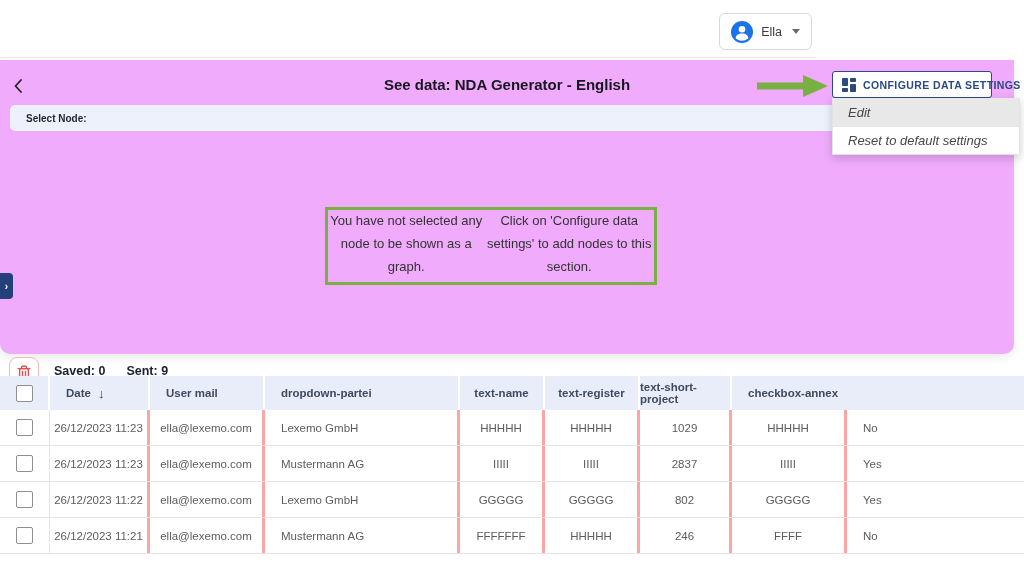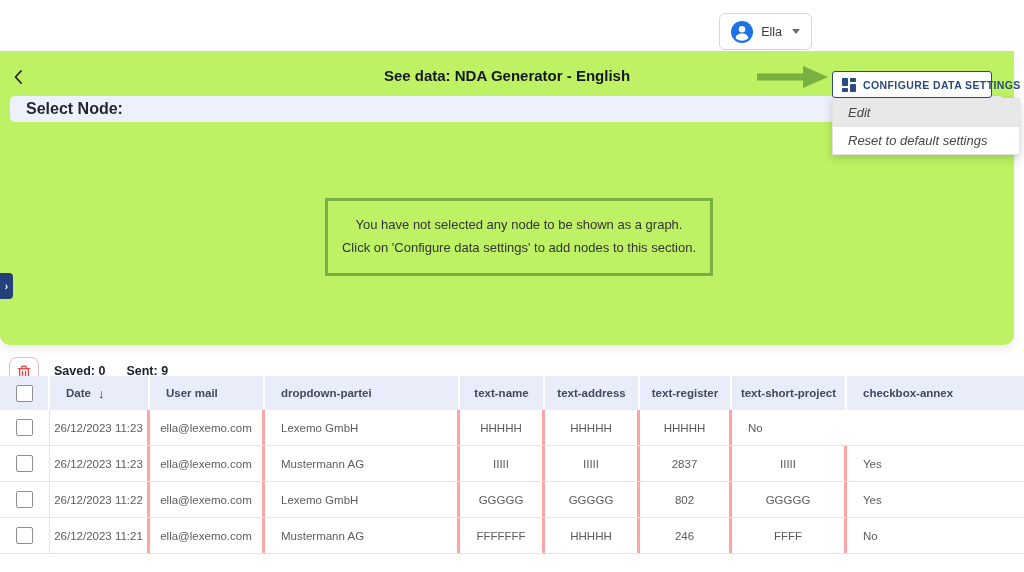--- a/index.html
+++ b/index.html
@@ -9,29 +9,29 @@
 
   
   .topbar { position:absolute; top:0; left:0; width:816px; height:58px; background:#fff; border-bottom:1px solid #e8e8e8; }
   .user-chip { position:absolute; top:13px; right:4px; height:37px; min-width:86px; display:flex; align-items:center; gap:8px;
     padding:0 11px; background:#fff; border:1px solid #d8d8d8; border-radius:6px; cursor:pointer; }
   .user-chip .avatar { width:22px; height:22px; display:block; }
   .user-name { font-size:12.5px; color:#3c3c3c; }
   .caret-down { width:0; height:0; border-left:4.5px solid transparent; border-right:4.5px solid transparent; border-top:5px solid #6b6b6b; margin-left:2px; }
 
   
-  .panel { position:absolute; top:51px; left:0; width:1014px; height:294px; background:#bef264;
+  .panel { position:absolute; top:60px; left:0; width:1014px; height:294px; background:#f0abfc;
     border-radius:0 0 10px 10px; box-shadow:0 4px 10px rgba(0,0,0,0.08); }
   .back-btn { position:absolute; left:13px; top:16px; width:18px; height:20px; cursor:pointer; display:flex; align-items:center; }
   .page-title { position:absolute; top:16px; left:0; width:100%; text-align:center; font-size:15px; font-weight:700; color:#17171f; }
   .green-arrow { position:absolute; left:757px; top:13px; }
   .select-bar { position:absolute; left:10px; top:45px; width:994px; height:26px; background:#edf1fb; border-radius:5px; display:flex; align-items:center; }
-  .select-label { font-size:16px; font-weight:600; color:#1f2533; padding-left:16px; }
-  .empty-box { position:absolute; left:325px; top:147px; width:388px; height:78px; border:3px solid #78b042;
-    display:flex; flex-direction:column; justify-content:center; text-align:center; }
+  .select-label { font-size:10px; font-weight:600; color:#1f2533; padding-left:16px; }
+  .empty-box { position:absolute; left:325px; top:147px; width:332px; height:78px; border:3px solid #78b042;
+    display:flex; flex-direction:row; justify-content:center; text-align:center; }
   .empty-box div { font-size:13px; color:#333; line-height:1.75; }
 
   
   .config-btn { position:absolute; left:832px; top:71px; width:160px; height:27px; background:#fff; border:1px solid #2a4a80;
     border-radius:3px; display:flex; align-items:center; gap:7px; padding:0 9px; cursor:pointer; z-index:6; }
   .config-btn .label { font-size:10.5px; font-weight:700; letter-spacing:0.4px; color:#2a4a80; white-space:nowrap; }
   .grid-icon { width:14px; height:14px; display:block; flex:0 0 auto; }
   .menu { position:absolute; left:832px; top:98px; width:188px; background:#fff; z-index:6;
     box-shadow:0 3px 9px rgba(0,0,0,0.18); border:1px solid #e3e3e3; border-top:none; }
   .menu-item { height:28px; display:flex; align-items:center; padding-left:15px; font-size:13px; color:#474747; cursor:pointer; background:#fff;font-style:italic; }
@@ -151,41 +151,39 @@
         <div class="th al-left">
           <span>User mail</span>
         </div>
         <div class="th al-left">
           <span>dropdown-partei</span>
         </div>
         <div class="th al-center">
           <span>text-name</span>
         </div>
         <div class="th al-center">
-          <span>text-address</span>
-        </div>
-        <div class="th al-center">
           <span>text-register</span>
         </div>
         <div class="th al-center">
           <span>text-short-project</span>
         </div>
         <div class="th al-left">
           <span>checkbox-annex</span>
         </div>
       </div>
       <div class="t-row">
         <div class="cb-cell">
           <div class="checkbox"></div>
         </div>
         <div class="td al-center">26/12/2023 11:23</div>
         <div class="td al-center">ella@lexemo.com</div>
         <div class="td al-left">Lexemo GmbH</div>
         <div class="td al-center">HHHHH</div>
         <div class="td al-center">HHHHH</div>
+        <div class="td al-center">1029</div>
         <div class="td al-center">HHHHH</div>
         <div class="td al-left">No</div>
       </div>
       <div class="t-row">
         <div class="cb-cell">
           <div class="checkbox"></div>
         </div>
         <div class="td al-center">26/12/2023 11:23</div>
         <div class="td al-center">ella@lexemo.com</div>
         <div class="td al-left">Mustermann AG</div>

